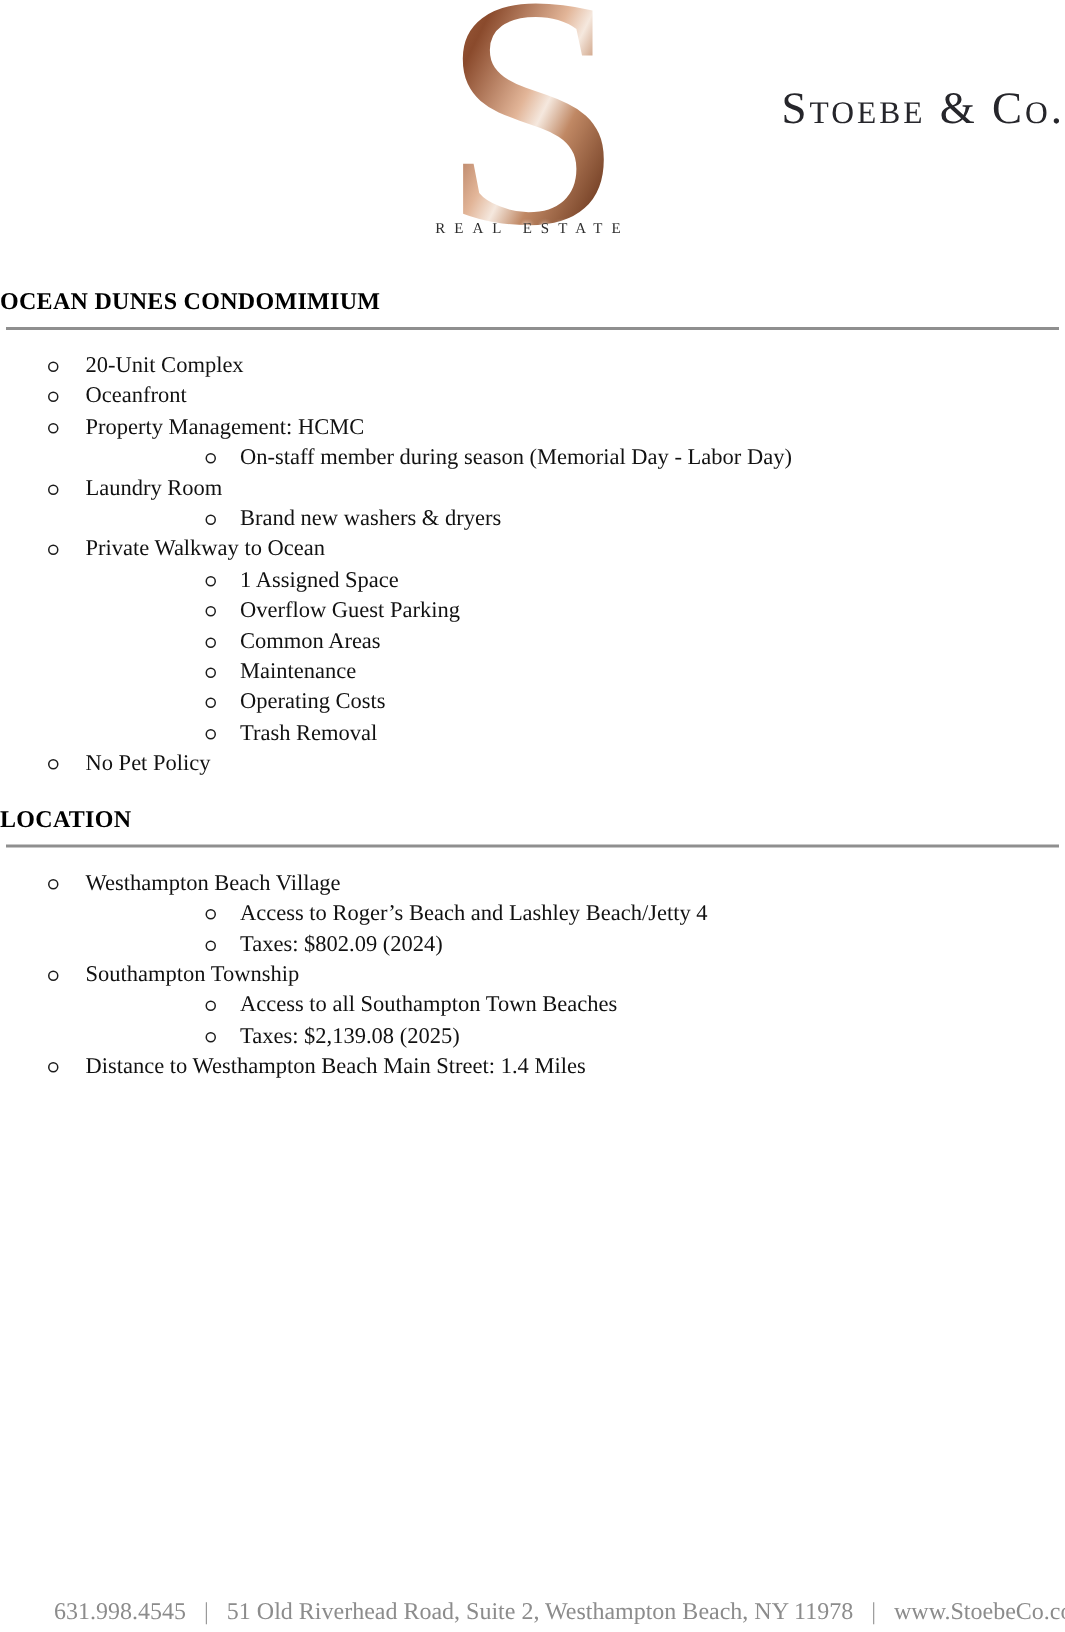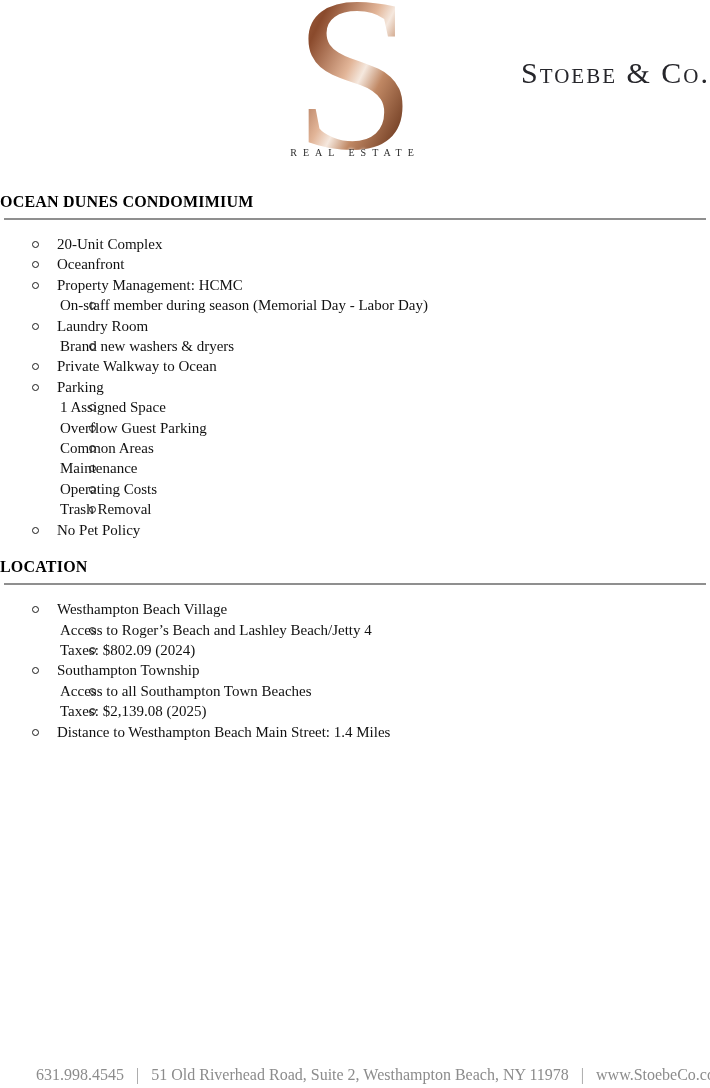--- a/index.html
+++ b/index.html
@@ -28,21 +28,21 @@
   #sections { margin-top:24px; }
   .doc-section + .doc-section { margin-top:19px; }
   .doc-section h2 {
     margin:0; font-size:16px; line-height:16px; font-weight:bold;
     letter-spacing:0.2px; color:#000;
   }
   .rule { height:2px; width:702px; margin:8px 0 0 4px; background:#8f8f8f; }
   .doc-section ul { list-style:none; margin:14px 0 0 0; padding:0; }
   .doc-section li { position:relative; font-size:15px; line-height:20.4px; color:#111; }
   .doc-section li.lvl1 { padding-left:57px; }
-  .doc-section li.lvl2 { padding-left:60px; }
+  .doc-section li.lvl2 { padding-left:112px;margin-left:48px; }
   .bullet {
     position:absolute; top:7px; width:5px; height:5px;
     border:1px solid #1c1c1c; border-radius:50%; background:transparent;
   }
   li.lvl1 .bullet { left:32px; }
   li.lvl2 .bullet { left:89px; }
 
   
   .footer {
     position:absolute; left:0; right:0; bottom:4px;
@@ -80,21 +80,20 @@
         <h2>OCEAN DUNES CONDOMIMIUM</h2>
         <div class="rule"></div>
         <ul>
           <li class="lvl1"><span class="bullet"></span><span>20-Unit Complex</span></li>
           <li class="lvl1"><span class="bullet"></span><span>Oceanfront</span></li>
           <li class="lvl1"><span class="bullet"></span><span>Property Management: HCMC</span></li>
           <li class="lvl2"><span class="bullet"></span><span>On-staff member during season (Memorial Day - Labor Day)</span></li>
           <li class="lvl1"><span class="bullet"></span><span>Laundry Room</span></li>
           <li class="lvl2"><span class="bullet"></span><span>Brand new washers &amp; dryers</span></li>
           <li class="lvl1"><span class="bullet"></span><span>Private Walkway to Ocean</span></li>
-          <li class="lvl1"><span class="bullet"></span><span>Parking</span></li>
           <li class="lvl2"><span class="bullet"></span><span>1 Assigned Space</span></li>
           <li class="lvl2"><span class="bullet"></span><span>Overflow Guest Parking</span></li>
           <li class="lvl2"><span class="bullet"></span><span>Common Areas</span></li>
           <li class="lvl2"><span class="bullet"></span><span>Maintenance</span></li>
           <li class="lvl2"><span class="bullet"></span><span>Operating Costs</span></li>
           <li class="lvl2"><span class="bullet"></span><span>Trash Removal</span></li>
           <li class="lvl1"><span class="bullet"></span><span>No Pet Policy</span></li>
         </ul>
       </section>
       <section class="doc-section">

